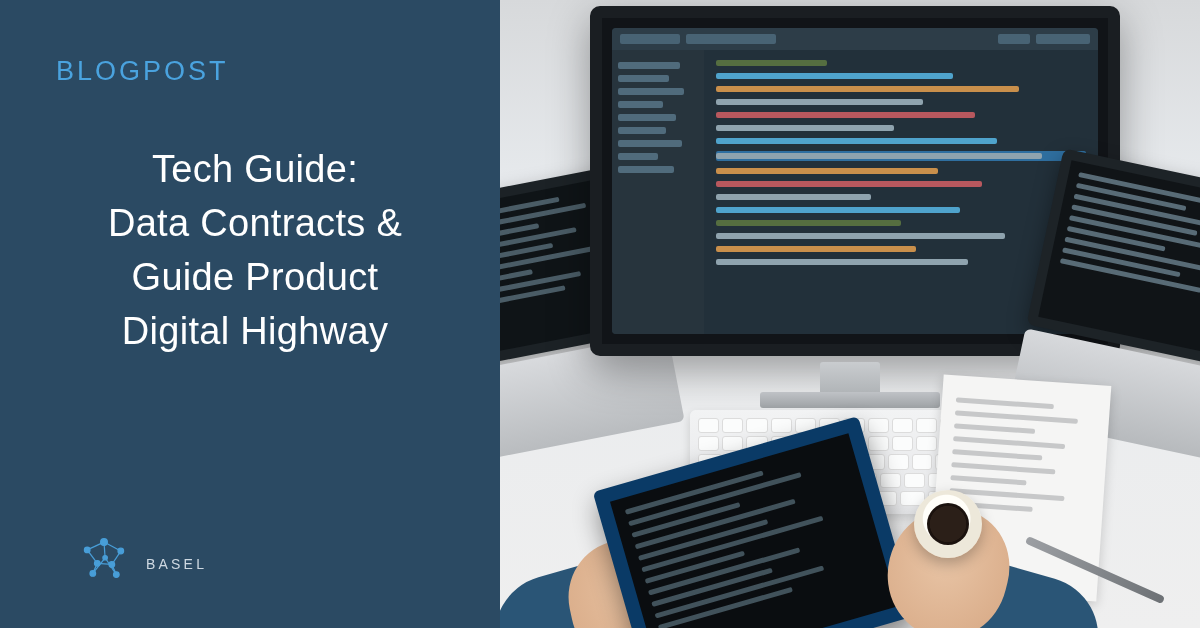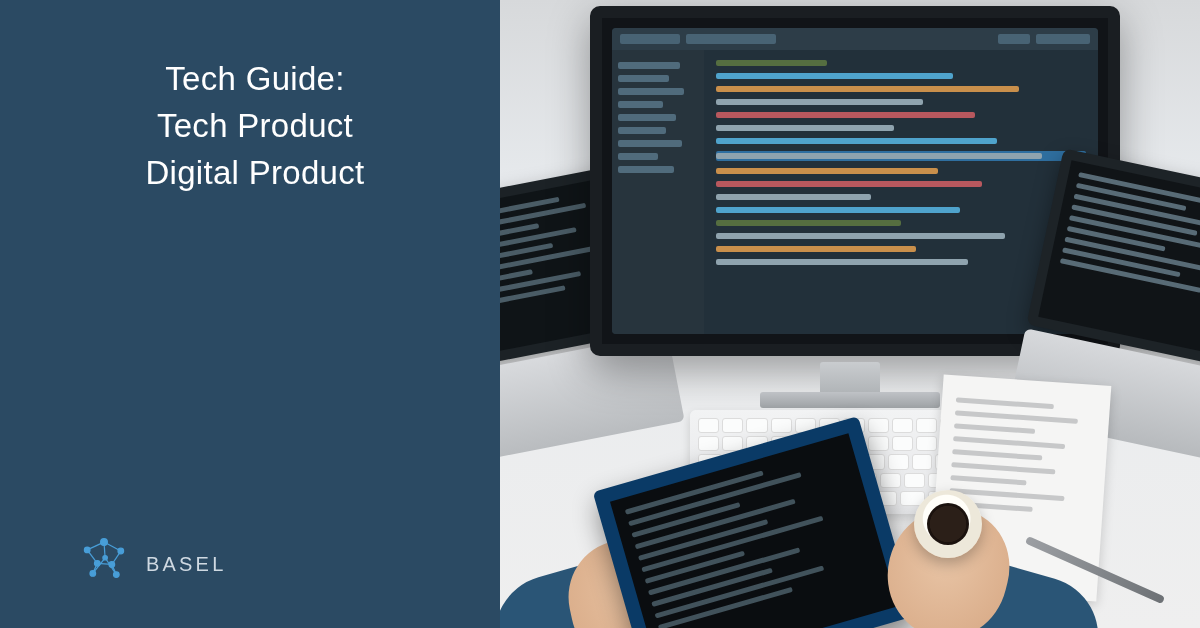--- a/index.html
+++ b/index.html
@@ -1,28 +1,28 @@
 <!DOCTYPE html>
 <html><head>
   <meta charset="utf-8">
   <style>
     * { margin: 0; padding: 0; box-sizing: border-box; }
     body { width: 1200px; height: 628px; overflow: hidden; font-family: 'Segoe UI', Tahoma, Geneva, Verdana, sans-serif; }
     .card { display: flex; width: 1200px; height: 628px; }
     .text-panel { width: 500px; height: 628px; background: #2b4a63; color: #fff; padding: 56px 46px 40px 56px; display: flex; flex-direction: column; }
     .blogpost-label { color: #4aa3df; letter-spacing: 3px; font-size: 27px; font-weight: 500; margin-bottom: 56px; }
-    .title { font-size: 33px; font-weight: 400; line-height: 1.42; letter-spacing: 0.3px; }
+    .title { font-size: 38px; font-weight: 400; line-height: 1.42; letter-spacing: 0.3px; }
     .title-line { display: block; text-align: center; }
     .spacer { flex: 1; }
     .logo-row { display: flex; align-items: center; gap: 14px; margin-left: 20px; }
     .logo-mark { width: 56px; height: 56px; position: relative; }
     .logo-mark svg { width: 100%; height: 100%; }
     .logo-text { display: flex; flex-direction: column; line-height: 1; }
     .logo-top { font-size: 24px; font-weight: 700; letter-spacing: 1px; color: #e5ecf2; }
-    .logo-bottom { font-size: 20px; font-weight: 400; letter-spacing: 3.2px; color: #cfd9e2; margin-top: 8px; }
+    .logo-bottom { font-size: 14px; font-weight: 400; letter-spacing: 3.2px; color: #cfd9e2; margin-top: 8px; }
 
     .image-panel { width: 700px; height: 628px; background: linear-gradient(180deg,#d7d9db 0%,#e7eaed 30%,#efefef 100%); position: relative; overflow: hidden; }
     .desk { position: absolute; inset: 0; }
 
     
     .monitor { position: absolute; left: 90px; top: 6px; width: 530px; height: 350px; background: #111418; border-radius: 10px; border: 12px solid #1a1e22; box-shadow: 0 14px 40px rgba(0,0,0,0.35); }
     .monitor-screen { position: absolute; inset: 10px; background: #22303a; border-radius: 4px; overflow: hidden; font-family: Menlo, Consolas, monospace; }
     .ms-top { height: 22px; background: #2d3d48; display: flex; align-items: center; padding: 0 8px; gap: 6px; }
     .ms-top .pill { height: 10px; border-radius: 2px; background: #486374; }
     .ms-body { display: flex; height: calc(100% - 22px); }
@@ -81,24 +81,26 @@
     .hand-right { position: absolute; left: 388px; bottom: -10px; width: 120px; height: 130px; background: radial-gradient(ellipse at 45% 40%, #e8c4a5, #d6a783); border-radius: 50% 46% 48% 50%; transform: rotate(14deg); }
     .arm-right { position: absolute; left: 418px; bottom: -70px; width: 180px; height: 130px; background: #2a5576; border-radius: 40px 60px 20px 20px; transform: rotate(16deg); }
     .cup { position: absolute; left: 414px; bottom: 70px; width: 68px; height: 68px; border-radius: 50%; background: radial-gradient(circle at 48% 42%, #fffef9 0 44%, #ede8da 46% 100%); box-shadow: 0 6px 14px rgba(0,0,0,0.25); }
     .cup .lid { position: absolute; left: 50%; top: 50%; width: 42px; height: 42px; transform: translate(-50%,-50%); border-radius: 50%; background: radial-gradient(circle,#2b1f18 0 60%, #1b120e 62% 100%); }
   </style>
 </head>
 <body>
 
 <div class="card">
   <div class="text-panel">
+    <div class="blogpost-label">BLOGPOST</div>
     <h1 class="title">
       <span class="title-line">Tech Guide:</span>
-      <span class="title-line">Tech Product</span>
-      <span class="title-line">Digital Product</span>
+      <span class="title-line">Data Contracts &amp;</span>
+      <span class="title-line">Guide Product</span>
+      <span class="title-line">Digital Highway</span>
     </h1>
     <div class="spacer"></div>
     <div class="logo-row">
       <span class="logo-mark">
         <svg viewBox="0 0 100 100">
           <g stroke="#4aa3df" stroke-width="2.2" fill="#4aa3df" opacity="0.95">
             <line x1="20" y1="32" x2="50" y2="18"></line>
               <line x1="50" y1="18" x2="80" y2="34"></line>
             <line x1="20" y1="32" x2="38" y2="56"></line>
               <line x1="80" y1="34" x2="64" y2="58"></line>

